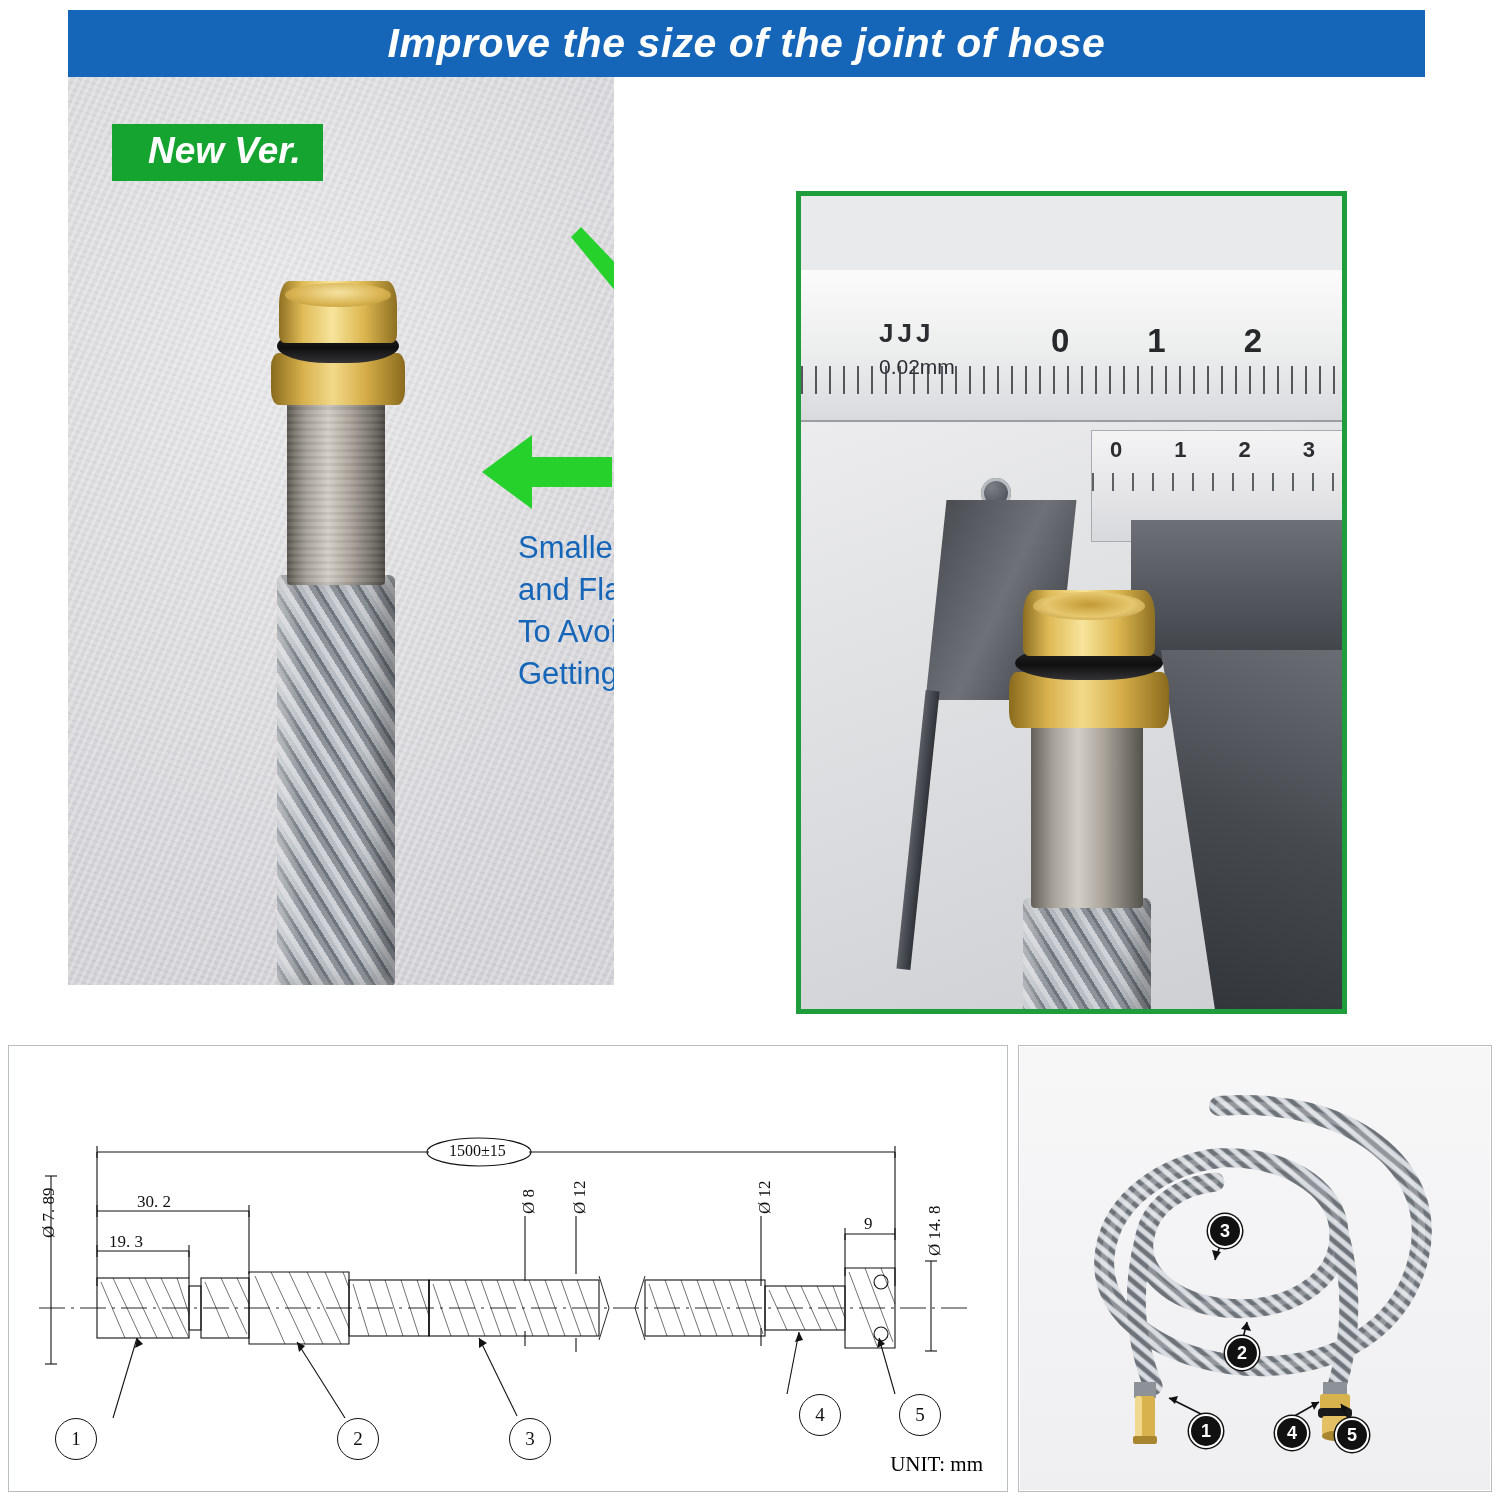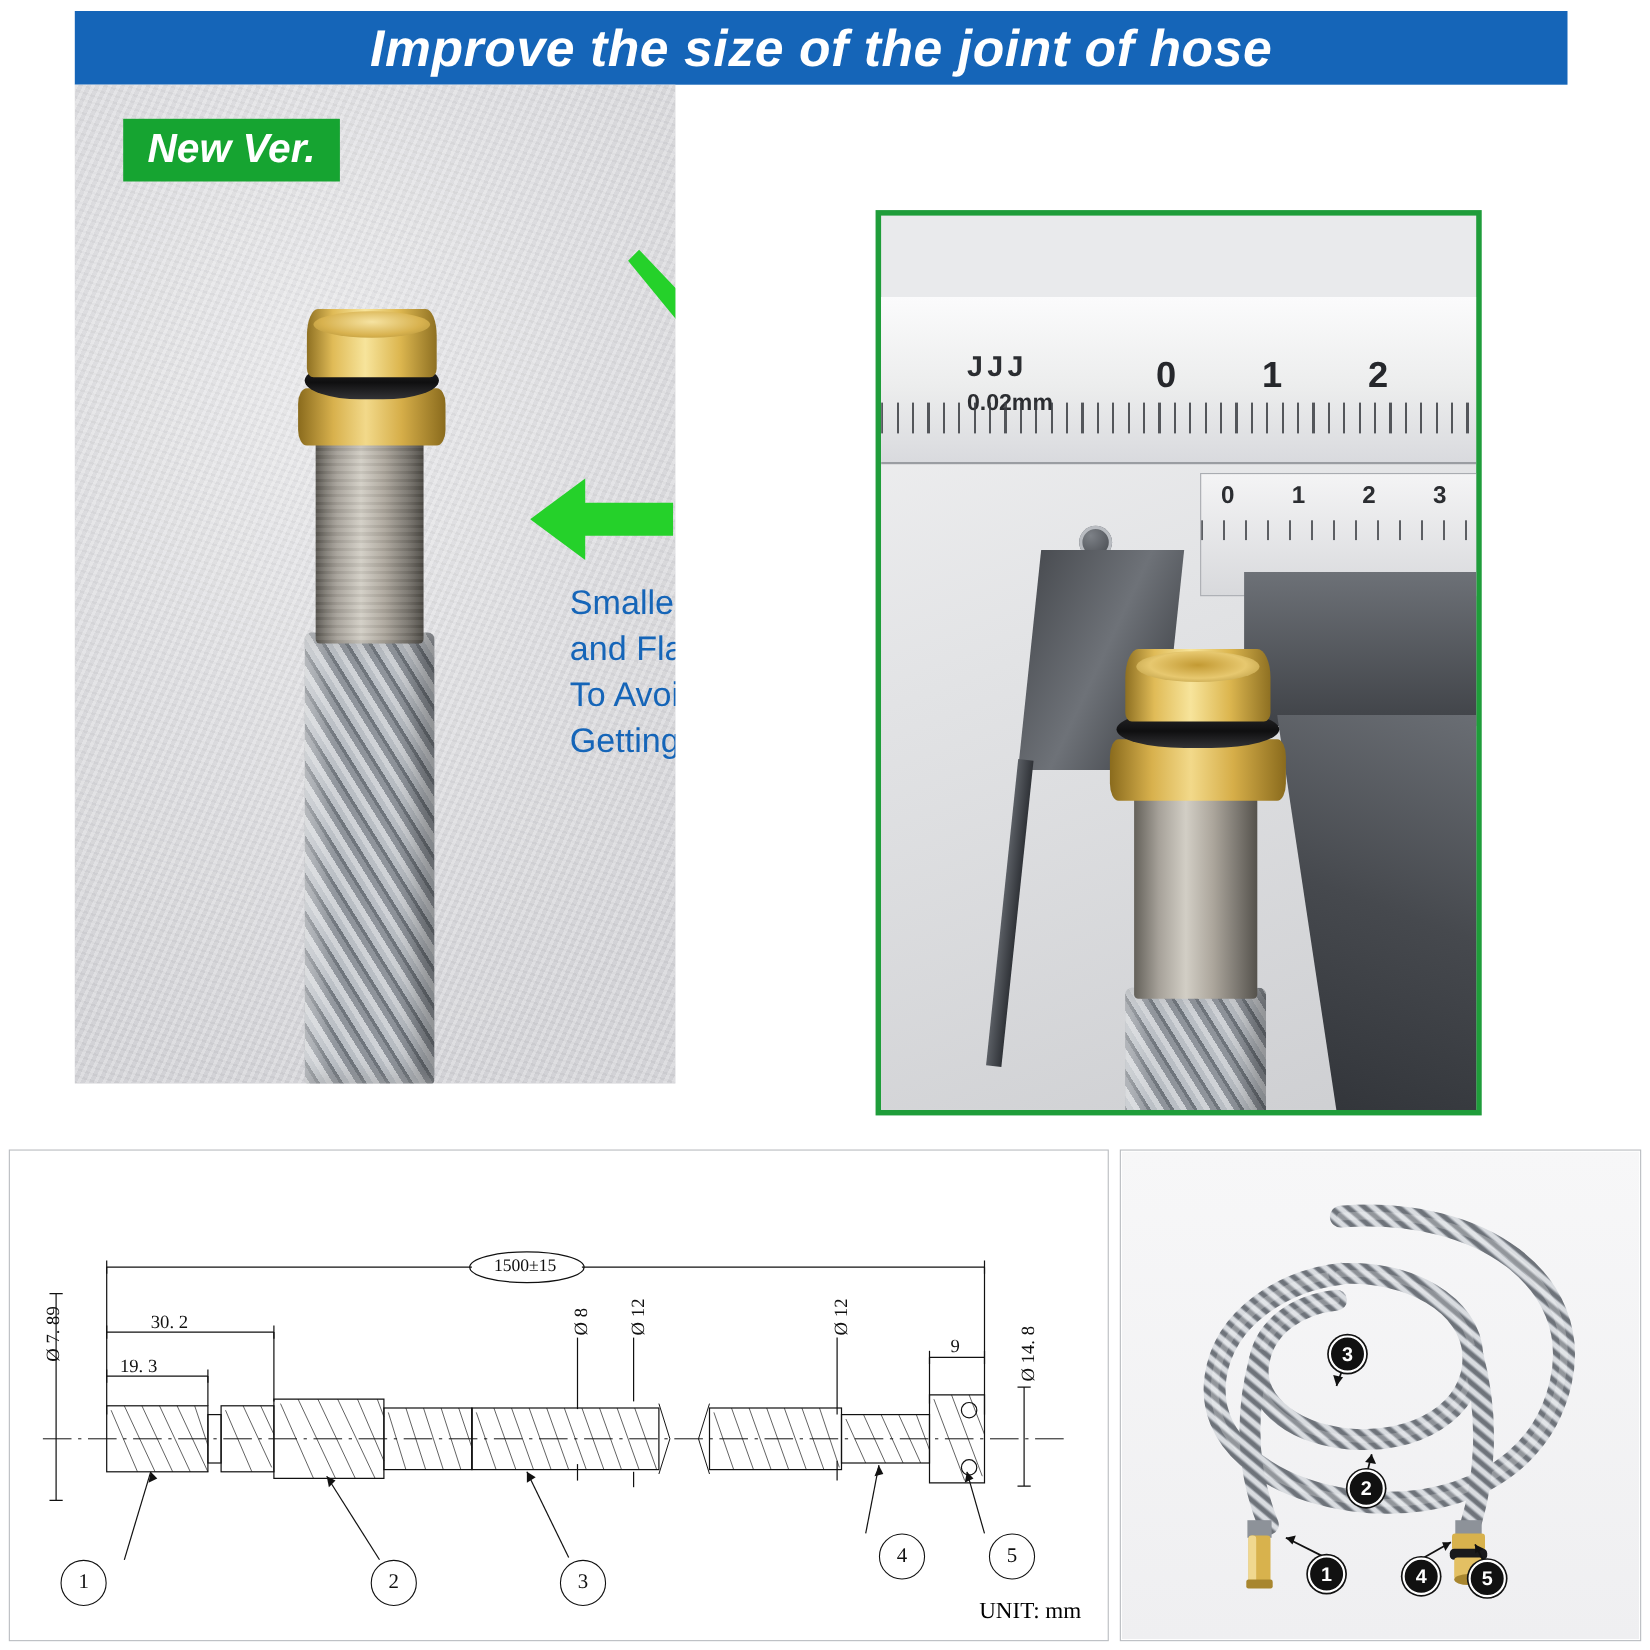--- a/index.html
+++ b/index.html
@@ -22,21 +22,21 @@
     top: 10px;
     width: 1357px;
     height: 67px;
     background: #1565b8;
     display: flex;
     align-items: center;
     justify-content: center;
   }
   .banner-text {
     color: #ffffff;
-    font-size: 47px;
+    font-size: 41px;
     font-weight: bold;
     font-style: italic;
     letter-spacing: 0.5px;
     white-space: nowrap;
   }
 
   
   .top-area {
     position: absolute;
     left: 0;
@@ -62,23 +62,23 @@
     background:
       repeating-linear-gradient(115deg, rgba(255,255,255,.28) 0 3px, rgba(0,0,0,.02) 3px 7px),
       repeating-linear-gradient(18deg, rgba(0,0,0,.025) 0 2px, rgba(255,255,255,.12) 2px 6px);
     opacity:.75;
   }
 
   
   .newver-badge {
     position: absolute;
     left: 44px;
-    top: 31px;
+    top: 47px;
     background: #16a431;
-    padding: 6px 22px 9px 22px;
+    padding: 6px 22px 9px 36px;
     z-index: 6;
   }
   .newver-badge span {
     color: #ffffff;
     font-size: 37px;
     font-weight: bold;
     font-style: italic;
     white-space: nowrap;
   }
 
@@ -245,21 +245,21 @@
     left: 250px; top: 52px; width: 290px; height: 44px;
     display: flex; gap: 78px;
     font-size: 33px; color: #26282c; font-weight: 600;
   }
   .caliper-brand {
     position: absolute;
     left: 78px; top: 48px;
     font-size: 26px; color: #2b2d31; letter-spacing: 4px; font-weight: 700;
   }
   .caliper-brand small {
-    display: block; font-size: 21px; letter-spacing: 0; font-weight: 700; margin-top: 6px;
+    display: block; font-size: 21px; letter-spacing: 0; font-weight: 400; margin-top: 6px;
   }
   .caliper-dial {
     position: absolute;
     left: 290px; top: 160px; width: 250px; height: 110px;
     background: linear-gradient(180deg, #f4f4f5, #d8d9dc);
     border: 1px solid #a9acb1;
   }
   .caliper-dial-ticks{
     position:absolute; left:0; top:42px; width:100%; height:18px;
     background: repeating-linear-gradient(90deg, #3a3d42 0 2px, transparent 2px 20px);

